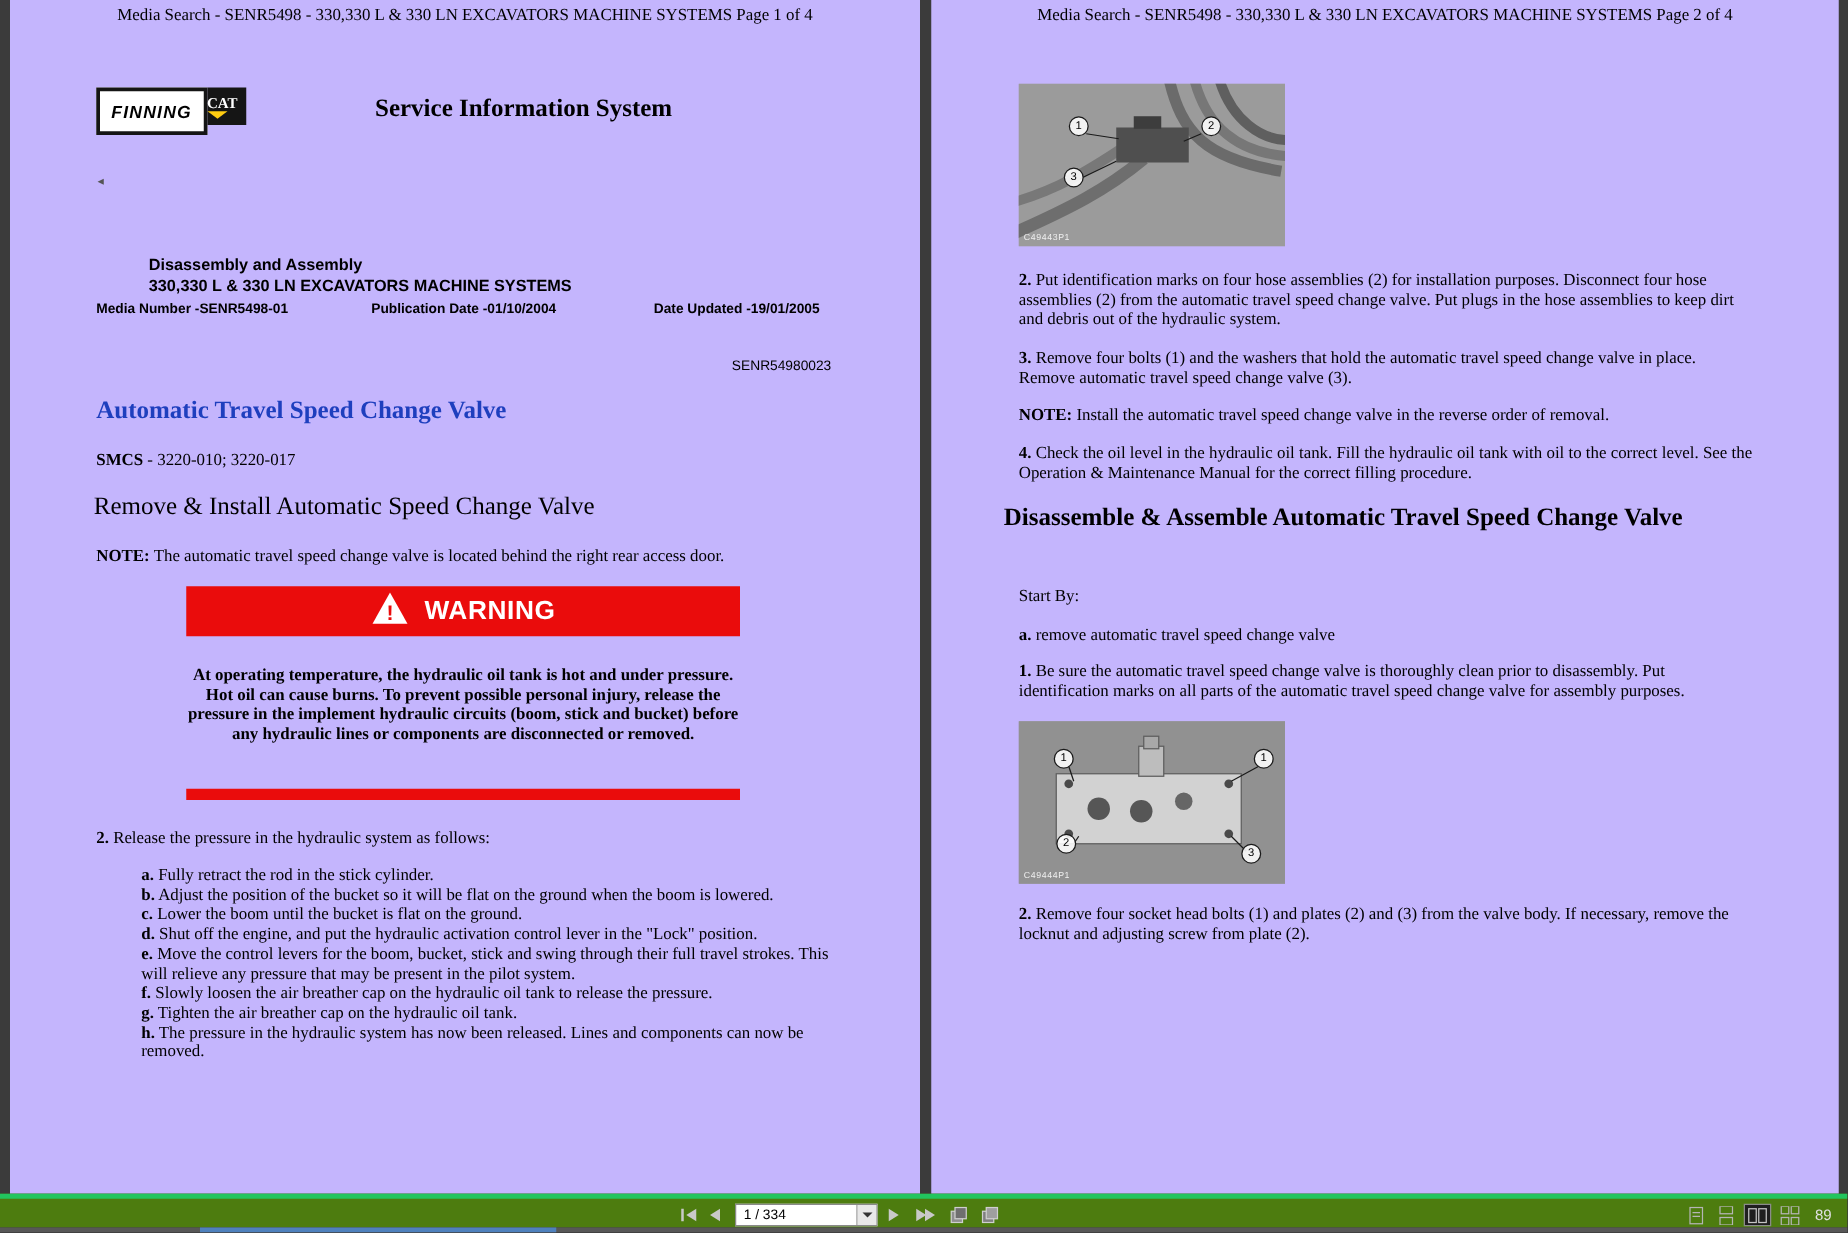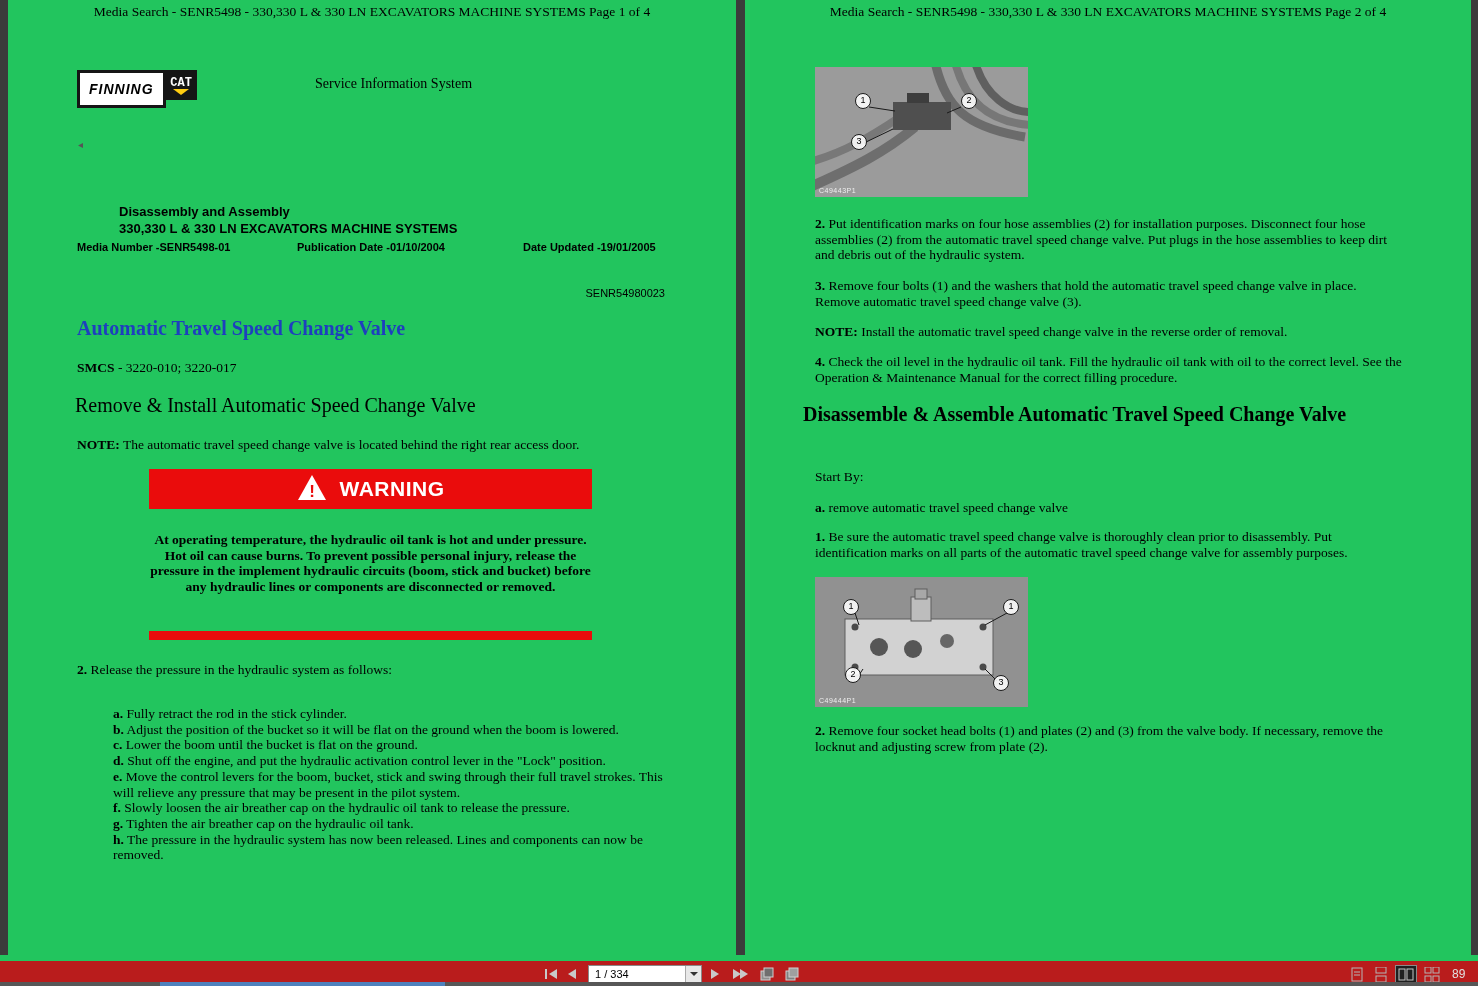--- a/index.html
+++ b/index.html
@@ -1,46 +1,46 @@
 <!DOCTYPE html>
 <html><head>
 <meta charset="utf-8">
 <style>
   html,body{margin:0;padding:0;}
   body{width:1478px;height:986px;background:#3b3b3b;overflow:hidden;position:relative;font-family:"Liberation Serif",serif;color:#000;}
   .abs{position:absolute;}
-  .page{position:absolute;top:0;background:#22c55e;height:955px;overflow:hidden;}
+  .page{position:absolute;top:0;background:#c4b5fd;height:955px;overflow:hidden;}
   #page1{left:8px;width:728px;}
   #page2{left:745px;width:726px;}
   .pg-header{position:absolute;top:4px;left:0;right:0;text-align:center;font-size:13.5px;}
   .para{font-size:13.5px;line-height:15.7px;}
   .b{font-weight:bold;}
   .sans{font-family:"Liberation Sans",sans-serif;}
 
   
   .logo{display:flex;align-items:stretch;height:30px;}
   .logo-finning{background:#fff;border:3px solid #151515;display:flex;align-items:center;padding:16px 9px;font-family:"Liberation Sans",sans-serif;font-weight:bold;font-style:italic;font-size:14px;letter-spacing:1px;}
-  .logo-cat{background:#151515;color:#fff;display:flex;flex-direction:column;align-items:center;justify-content:center;width:31px;font-family:Liberation Mono, monospace;font-weight:bold;font-size:12px;}
+  .logo-cat{background:#151515;color:#fff;display:flex;flex-direction:column;justify-content:center;width:31px;font-family:Liberation Serif, serif;font-weight:bold;font-size:12px;}
   .cat-tri{width:0;height:0;border-left:8px solid transparent;border-right:8px solid transparent;border-top:6px solid #ffcc11;margin-top:-1px;}
 
   .blue-h{font-size:20px;font-weight:bold;color:#1e3fbe;}
   .black-h{font-size:20px;font-weight:normal;}
   .h2-p2{font-size:20px;font-weight:bold;line-height:24px;}
 
   .warn-box{background:#ea0c0c;display:flex;align-items:center;justify-content:center;gap:13px;}
   .warn-title{color:#fff;font-family:"Liberation Sans",sans-serif;font-weight:bold;font-size:21px;letter-spacing:.5px;}
   .red-bar{background:#ea0c0c;}
 
   .photo{position:absolute;background:#9b9b9b;}
   .photo svg{display:block;}
   .photo-label{position:absolute;left:4px;bottom:3px;color:#efefef;font-family:"Liberation Sans",sans-serif;font-size:7px;letter-spacing:.5px;}
   .callout{position:absolute;width:14px;height:14px;border:1px solid #1a1a1a;border-radius:50%;background:rgba(255,255,255,.88);font-size:9px;line-height:13px;text-align:center;font-family:"Liberation Sans",sans-serif;}
 
   
-  #toolbar{position:absolute;left:0;top:955px;width:1478px;height:27px;background:#b91c1c;border-top:6px solid #22c55e;box-sizing:border-box;}
+  #toolbar{position:absolute;left:0;top:955px;width:1478px;height:27px;background:#4d7c0f;border-top:4px solid #22c55e;box-sizing:border-box;}
   .tb-btn{position:absolute;top:5px;height:16px;display:flex;align-items:center;justify-content:center;gap:2px;}
   .tri-l{width:0;height:0;border-top:5px solid transparent;border-bottom:5px solid transparent;border-right:8px solid #c9c9c9;}
   .tri-r{width:0;height:0;border-top:5px solid transparent;border-bottom:5px solid transparent;border-left:8px solid #c9c9c9;}
   .bar-v{width:2px;height:10px;background:#c9c9c9;}
   .page-box{position:absolute;left:588px;top:4px;width:114px;height:18px;background:#fff;border:1px solid #8a8a8a;display:flex;align-items:center;font-family:"Liberation Sans",sans-serif;font-size:11px;box-sizing:border-box;}
   .page-box .val{flex:1;padding-left:6px;color:#000;}
   .page-box .dd{width:15px;height:100%;border-left:1px solid #aaa;display:flex;align-items:center;justify-content:center;background:#e8e8e8;}
   .dd-arrow{width:0;height:0;border-left:4px solid transparent;border-right:4px solid transparent;border-top:4px solid #333;}
   .view-sel{outline:1px solid #8a8a8a;background:#1f1f1f;}
   .zoom-txt{position:absolute;left:1452px;top:6px;color:#e0e0e0;font-family:"Liberation Sans",sans-serif;font-size:12px;}
@@ -55,21 +55,21 @@
   <div class="pg-header">Media Search - SENR5498 - 330,330 L &amp; 330 LN EXCAVATORS MACHINE SYSTEMS  Page 1 of 4</div>
 
   <div class="abs logo" style="left:69px;top:70px;">
     <div class="logo-finning">FINNING</div>
     <div class="logo-cat">
       <span>CAT</span>
       <div class="cat-tri"></div>
     </div>
   </div>
 
-  <div class="abs" style="left:307px;top:76px;font-size:14px;font-weight:normal;">Service Information System</div>
+  <div class="abs" style="left:292px;top:76px;font-size:20px;font-weight:bold;">Service Information System</div>
 
   <div class="abs" style="left:70px;top:139px;color:#555;font-size:10px;">◂</div>
 
   <div class="abs sans" style="left:69px;top:204px;font-weight:bold;font-size:13px;line-height:16.5px;margin-left:42px;">
     <div>Disassembly and Assembly</div>
     <div>330,330 L &amp; 330 LN EXCAVATORS MACHINE SYSTEMS</div>
   </div>
 
   <div class="abs sans" style="left:69px;top:241px;font-weight:bold;font-size:11px;width:590px;height:14px;">
     <span class="abs" style="left:0;">Media Number -SENR5498-01</span>
@@ -102,21 +102,21 @@
   </div>
 
   <div class="abs para b" style="left:141px;top:532px;width:443px;text-align:center;">At operating temperature, the hydraulic oil tank is hot and under pressure. Hot oil can cause burns. To prevent possible personal injury, release the pressure in the implement hydraulic circuits (boom, stick and bucket) before any hydraulic lines or components are disconnected or removed.</div>
 
   <div class="abs red-bar" style="left:141px;top:631px;width:443px;height:9px;"></div>
 
   <div class="abs para" style="left:69px;top:662px;width:592px;">
     <span class="b">2.</span> <span>Release the pressure in the hydraulic system as follows:</span>
   </div>
 
-  <div class="abs" style="left:105px;top:692px;width:556px;margin-top:14px;">
+  <div class="abs" style="left:105px;top:692px;width:556px;">
     <div class="para"><span class="b">a.</span> <span>Fully retract the rod in the stick cylinder.</span></div>
     <div class="para"><span class="b">b.</span> <span>Adjust the position of the bucket so it will be flat on the ground when the boom is lowered.</span></div>
     <div class="para"><span class="b">c.</span> <span>Lower the boom until the bucket is flat on the ground.</span></div>
     <div class="para"><span class="b">d.</span> <span>Shut off the engine, and put the hydraulic activation control lever in the "Lock" position.</span></div>
     <div class="para"><span class="b">e.</span> <span>Move the control levers for the boom, bucket, stick and swing through their full travel strokes. This will relieve any pressure that may be present in the pilot system.</span></div>
     <div class="para"><span class="b">f.</span> <span>Slowly loosen the air breather cap on the hydraulic oil tank to release the pressure.</span></div>
     <div class="para"><span class="b">g.</span> <span>Tighten the air breather cap on the hydraulic oil tank.</span></div>
     <div class="para"><span class="b">h.</span> <span>The pressure in the hydraulic system has now been released. Lines and components can now be removed.</span></div>
   </div>
 </div>

